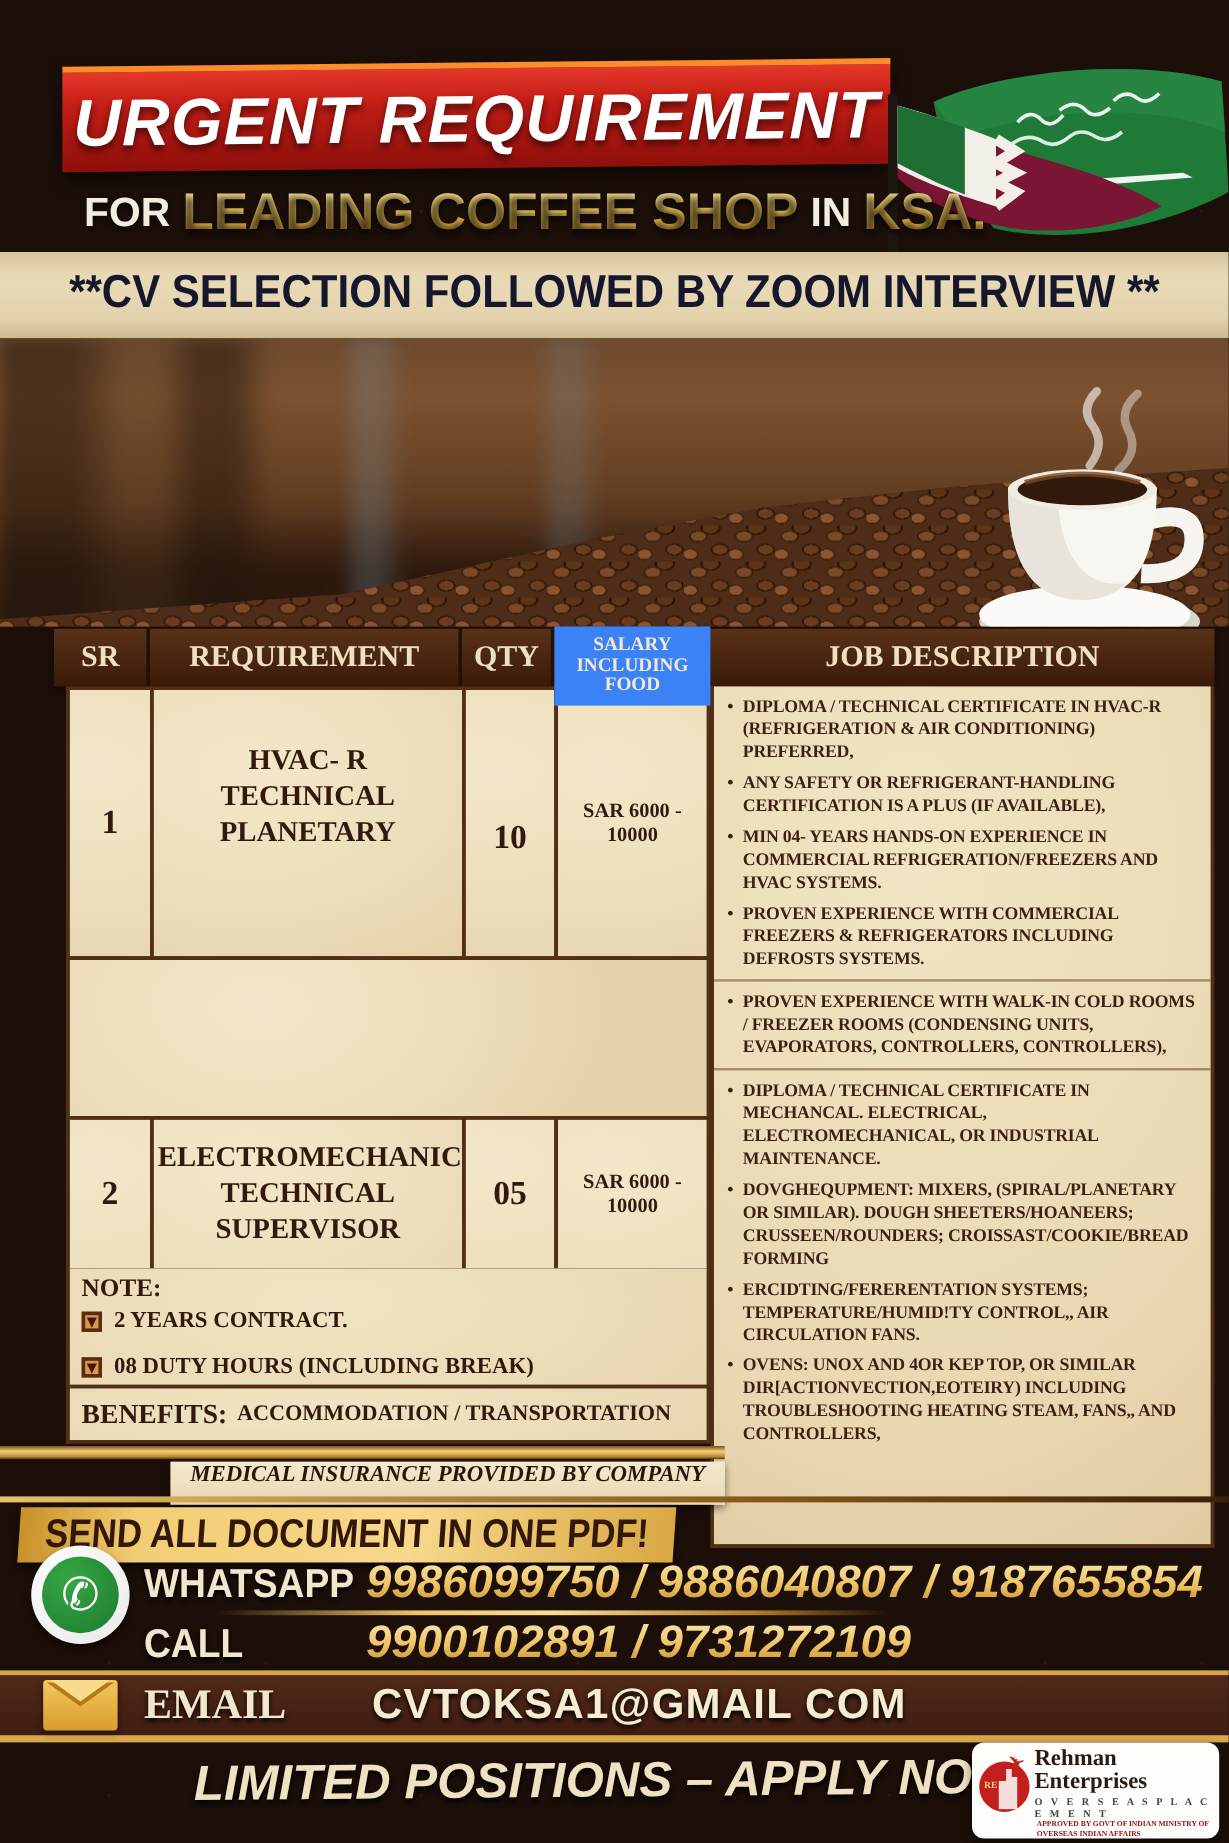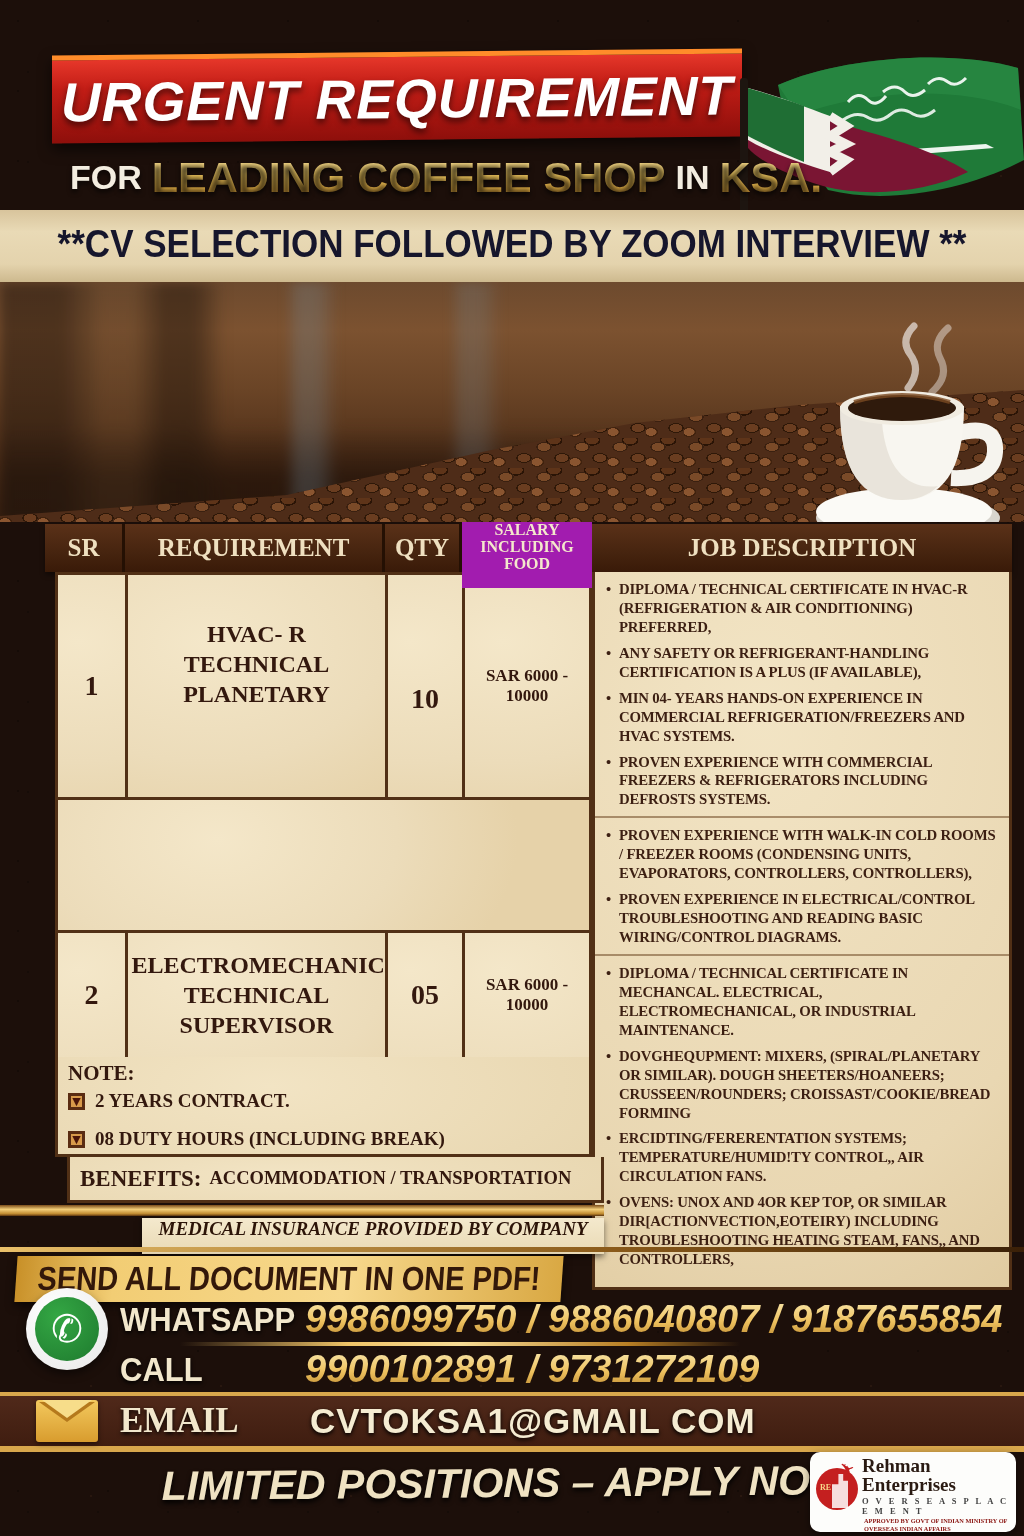--- a/index.html
+++ b/index.html
@@ -65,22 +65,22 @@
       radial-gradient(ellipse 11px 7px at 30px 20px,#6a3d20 0 55%,#2e1808 56% 70%,transparent 71%),
       radial-gradient(ellipse 10px 7px at 5px 24px,#8a5530 0 55%,#40220e 56% 70%,transparent 71%),
       radial-gradient(ellipse 12px 8px at 22px 2px,#5e3419 0 55%,#2a1406 56% 70%,transparent 71%);
     background-size:38px 30px;}
   .cup{position:absolute;right:4px;top:40px;}
   
   .thead{position:absolute;left:45px;top:524px;width:967px;height:48px;
     background:linear-gradient(180deg,#5a3118 0%,#46240f 60%,#391a08 100%);
     display:flex;color:#efe0c0;font-weight:bold;box-shadow:0 3px 5px rgba(0,0,0,.4);}
   .thead .hc{display:flex;align-items:center;justify-content:center;font-size:25px;border-right:3px solid #241003;}
-  .salary-black{position:absolute;left:462px;top:522px;width:130px;height:66px;background:#a21caf;
-    display:flex;flex-direction:column;align-items:center;color:#f4e8cc;
+  .salary-black{position:absolute;left:462px;top:522px;width:130px;height:66px;background:#3b82f6;
+    display:flex;flex-direction:column;align-items:center;justify-content:center;color:#f4e8cc;
     font-weight:bold;font-size:16px;line-height:1.05;z-index:3;text-align:center;}
   .cell{position:absolute;background:
       radial-gradient(ellipse 300px 200px at 30% 30%, #f4e7c9 0%, #ecdcba 60%, #e6d2a9 100%);
     border:3px solid #513016;color:#33180e;}
   .cc{display:flex;align-items:center;justify-content:center;text-align:center;font-weight:bold;}
   .req{font-size:24px;line-height:1.25;}
   .srn{font-size:28px;}
   .qty{font-size:28px;}
   .sal{font-size:17px;}
   .desc-col{position:absolute;left:592px;top:572px;width:420px;height:718px;
@@ -95,21 +95,21 @@
   .notebox{position:absolute;left:55px;top:1057px;width:537px;height:100px;
     background:radial-gradient(ellipse 400px 150px at 40% 30%, #f2e4c4 0%, #e7d5ae 100%);
     border:3px solid #513016;border-top:none;padding:4px 10px;color:#33180e;}
   .notebox .nl{font-weight:bold;font-size:21px;}
   .nitem{display:flex;align-items:center;gap:10px;font-weight:bold;font-size:19px;margin-top:4px;}
   .nitem:last-child{margin-top:16px;}
   .chk{width:17px;height:17px;background:#d89a4a;border:3px solid #5a2c12;display:inline-flex;
     align-items:center;justify-content:center;color:#4a1408;font-size:11px;font-family:"DejaVu Sans",sans-serif;}
   .benefits{position:absolute;left:55px;top:1157px;width:537px;height:46px;
     background:radial-gradient(ellipse 400px 60px at 40% 40%, #f2e4c4 0%, #e7d5ae 100%);
-    border:3px solid #513016;border-top:none;display:flex;align-items:center;padding:0 10px;color:#33180e;margin-left:12px;}
+    border:3px solid #513016;border-top:none;display:flex;align-items:center;padding:0 10px;color:#33180e;}
   .benefits b{font-size:23px;margin-right:8px;}
   .benefits span{font-size:18.5px;font-weight:bold;}
   .goldbar{position:absolute;left:0;top:1205px;width:604px;height:11px;
     background:linear-gradient(180deg,#7a4c1a,#f3cf7a 40%,#c08a30 80%,#5a3410);}
   .medical{position:absolute;left:142px;top:1218px;width:462px;height:36px;
     background:linear-gradient(180deg,#f4e9cd,#e9d9b4);display:flex;align-items:flex-start;justify-content:center;
     box-shadow:0 3px 6px rgba(0,0,0,.5);}
   .medical span{font-style:italic;font-weight:bold;font-size:19px;color:#2c1408;}
   .midline{position:absolute;left:0;top:1247px;width:1024px;height:5px;
     background:linear-gradient(90deg,#e9c06a,#8a5a1a 60%,#3a2008);}
@@ -256,21 +256,20 @@
   <div class="desc-col">
     <ul class="bul">
       <li>DIPLOMA / TECHNICAL CERTIFICATE IN HVAC-R (REFRIGERATION &amp; AIR CONDITIONING) PREFERRED,</li>
       <li>ANY SAFETY OR REFRIGERANT-HANDLING CERTIFICATION IS A PLUS (IF AVAILABLE),</li>
       <li>MIN 04- YEARS HANDS-ON EXPERIENCE IN COMMERCIAL REFRIGERATION/FREEZERS AND HVAC SYSTEMS.</li>
       <li>PROVEN EXPERIENCE WITH COMMERCIAL FREEZERS &amp; REFRIGERATORS INCLUDING DEFROSTS SYSTEMS.</li>
     </ul>
     <hr class="dsep">
     <ul class="bul">
       <li>PROVEN EXPERIENCE WITH WALK-IN COLD ROOMS / FREEZER ROOMS (CONDENSING UNITS, EVAPORATORS, CONTROLLERS, CONTROLLERS),</li>
-      <li>PROVEN EXPERIENCE IN ELECTRICAL/CONTROL TROUBLESHOOTING AND READING BASIC WIRING/CONTROL DIAGRAMS.</li>
     </ul>
     <hr class="dsep">
     <ul class="bul">
       <li>DIPLOMA / TECHNICAL CERTIFICATE IN MECHANCAL. ELECTRICAL, ELECTROMECHANICAL, OR INDUSTRIAL MAINTENANCE.</li>
       <li>DOVGHEQUPMENT: MIXERS, (SPIRAL/PLANETARY OR SIMILAR). DOUGH SHEETERS/HOANEERS; CRUSSEEN/ROUNDERS; CROISSAST/COOKIE/BREAD FORMING</li>
       <li>ERCIDTING/FERERENTATION SYSTEMS; TEMPERATURE/HUMID!TY CONTROL,, AIR CIRCULATION FANS.</li>
       <li>OVENS: UNOX AND 4OR KEP TOP, OR SIMILAR DIR[ACTIONVECTION,EOTEIRY) INCLUDING TROUBLESHOOTING HEATING STEAM, FANS,, AND CONTROLLERS,</li>
     </ul>
   </div>
 

